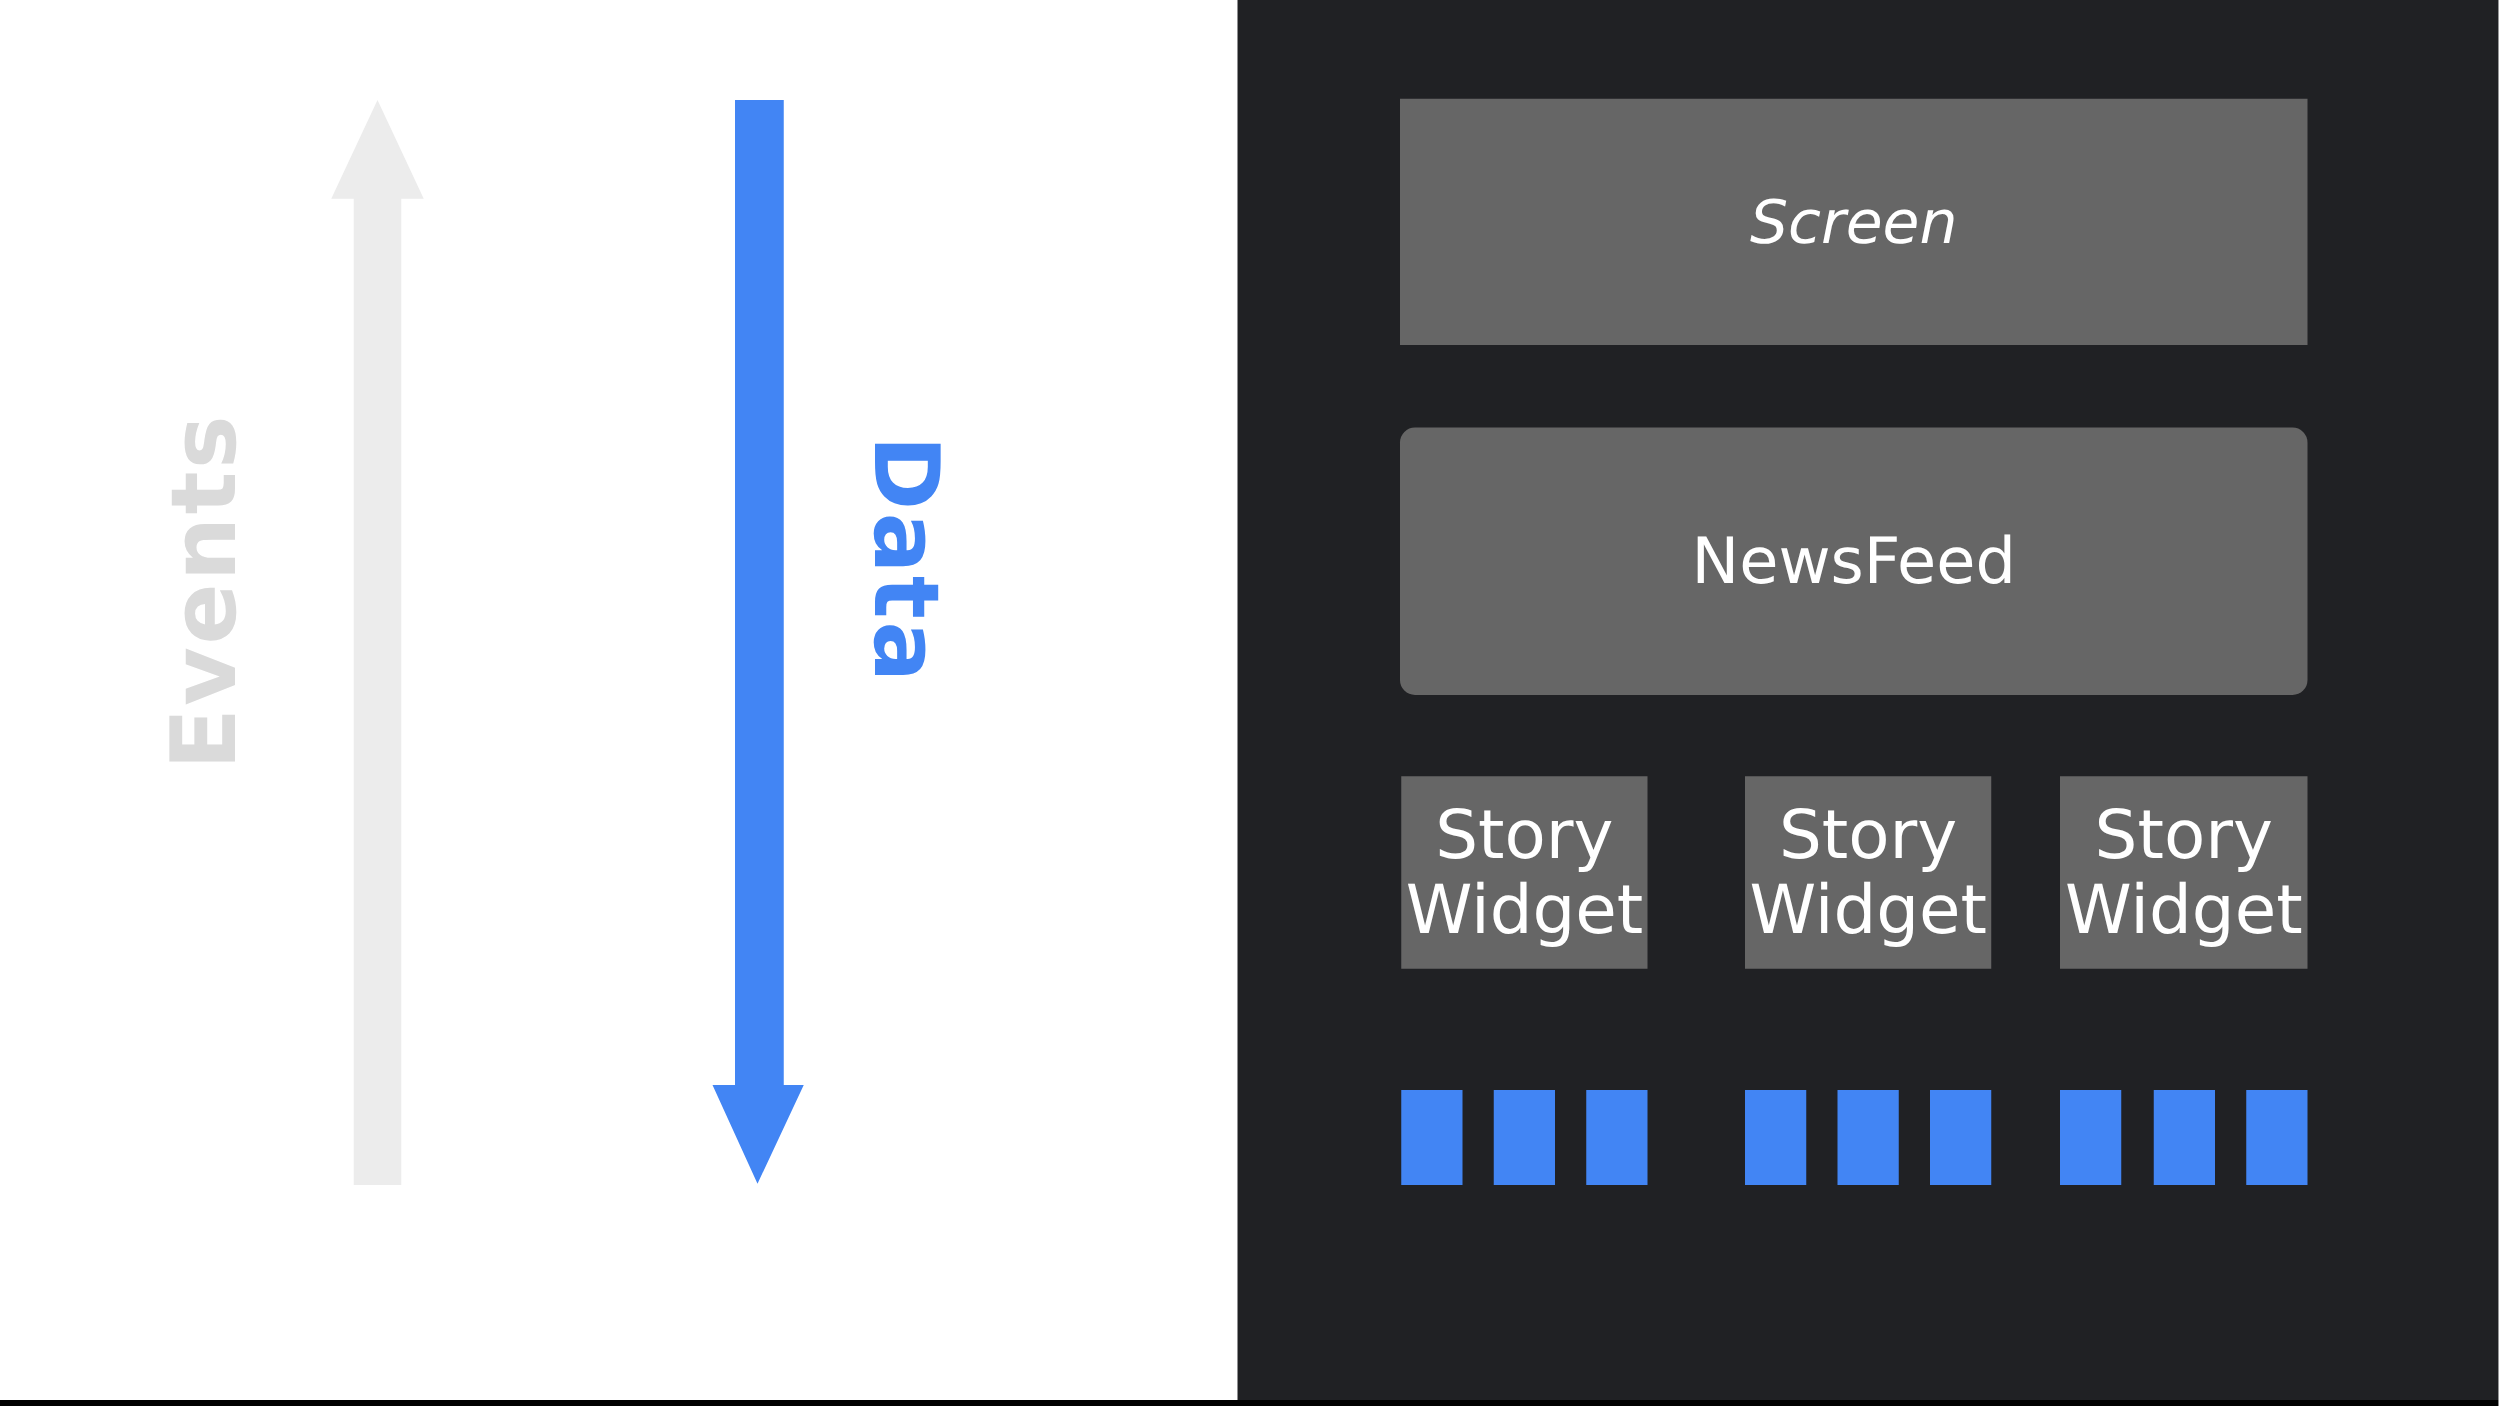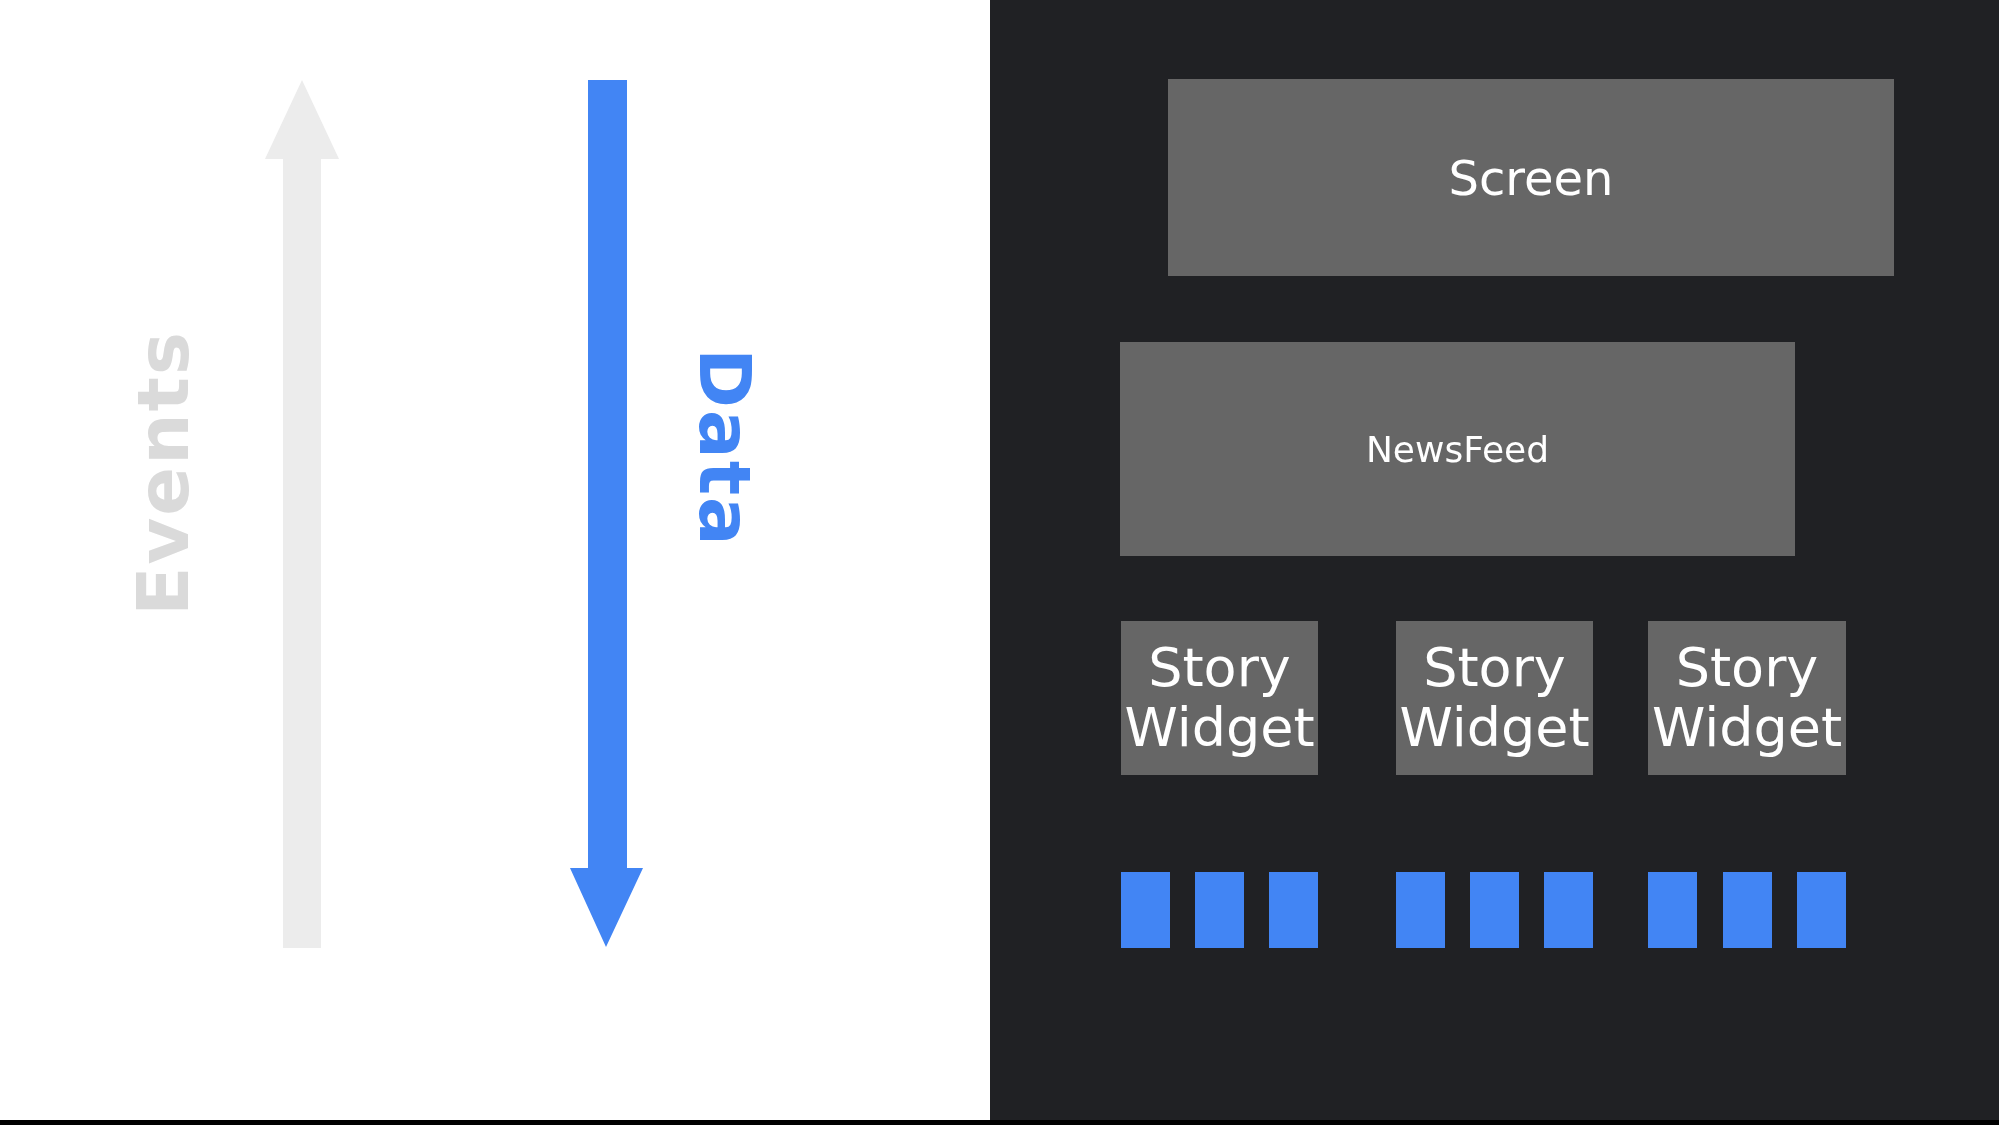--- a/index.html
+++ b/index.html
@@ -27,22 +27,22 @@
     transform:translate(-50%,-50%) rotate(90deg);
   }
   .panel{
     position:absolute; left:990px; top:0; width:1009px; height:1120px;
     background:var(--panel-bg);
   }
   .gray-box{
     position:absolute; background:var(--box-gray); color:var(--label-white);
     display:flex; align-items:center; justify-content:center; text-align:center;
   }
-  .box-screen  {left:1168px; top:79px;  width:726px; height:197px; font-size:48px;}
-  .box-newsfeed{left:1120px; top:342px; width:675px; height:214px; font-size:36px;}
+  .box-screen  {left:1120px; top:79px;  width:726px; height:197px; font-size:48px;font-style:italic;}
+  .box-newsfeed{left:1120px; top:342px; width:726px; height:214px; font-size:51px;border-radius:12px;}
   .box-story   {top:621px; width:197px; height:154px; font-size:54px; line-height:1.12;}
   .box-story .story-label{width:190px;}
   .story-1{left:1121px;}
   .story-2{left:1396px;}
   .story-3{left:1648px; width:198px;}
   .tile-group{
     position:absolute; top:872px; height:76px; display:flex; justify-content:space-between;
   }
   .tiles-1{left:1121px; width:197px;}
   .tiles-2{left:1396px; width:197px;}

